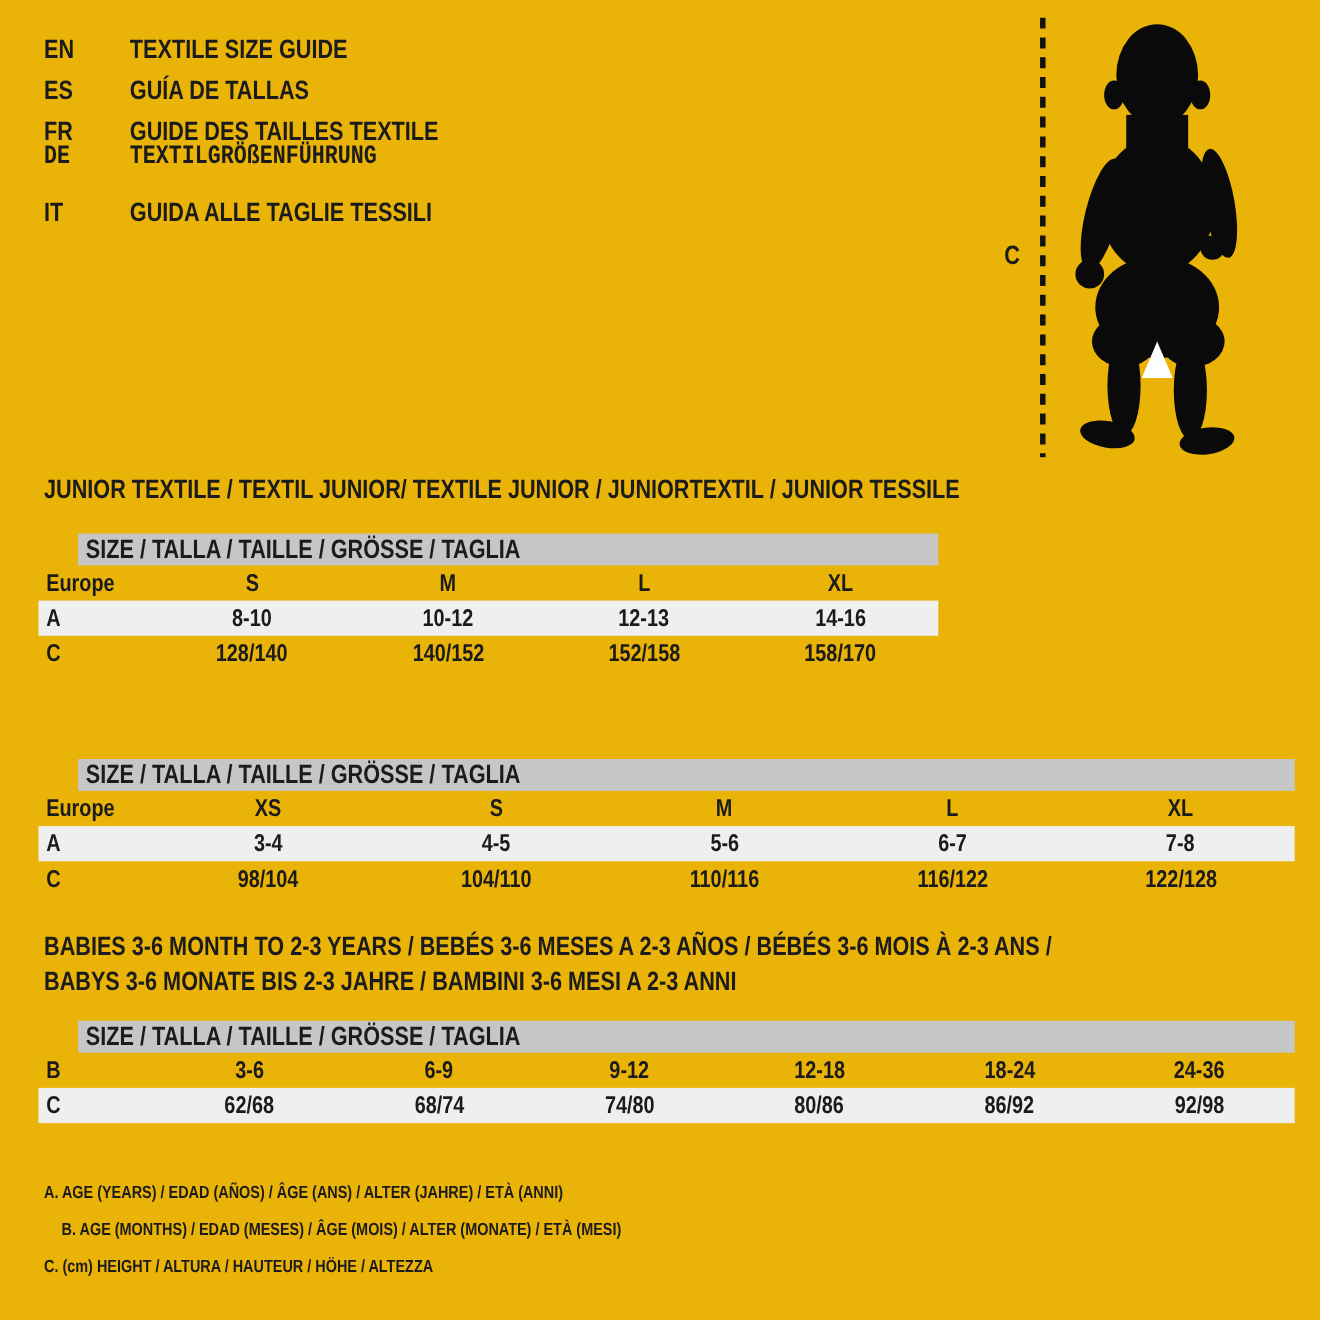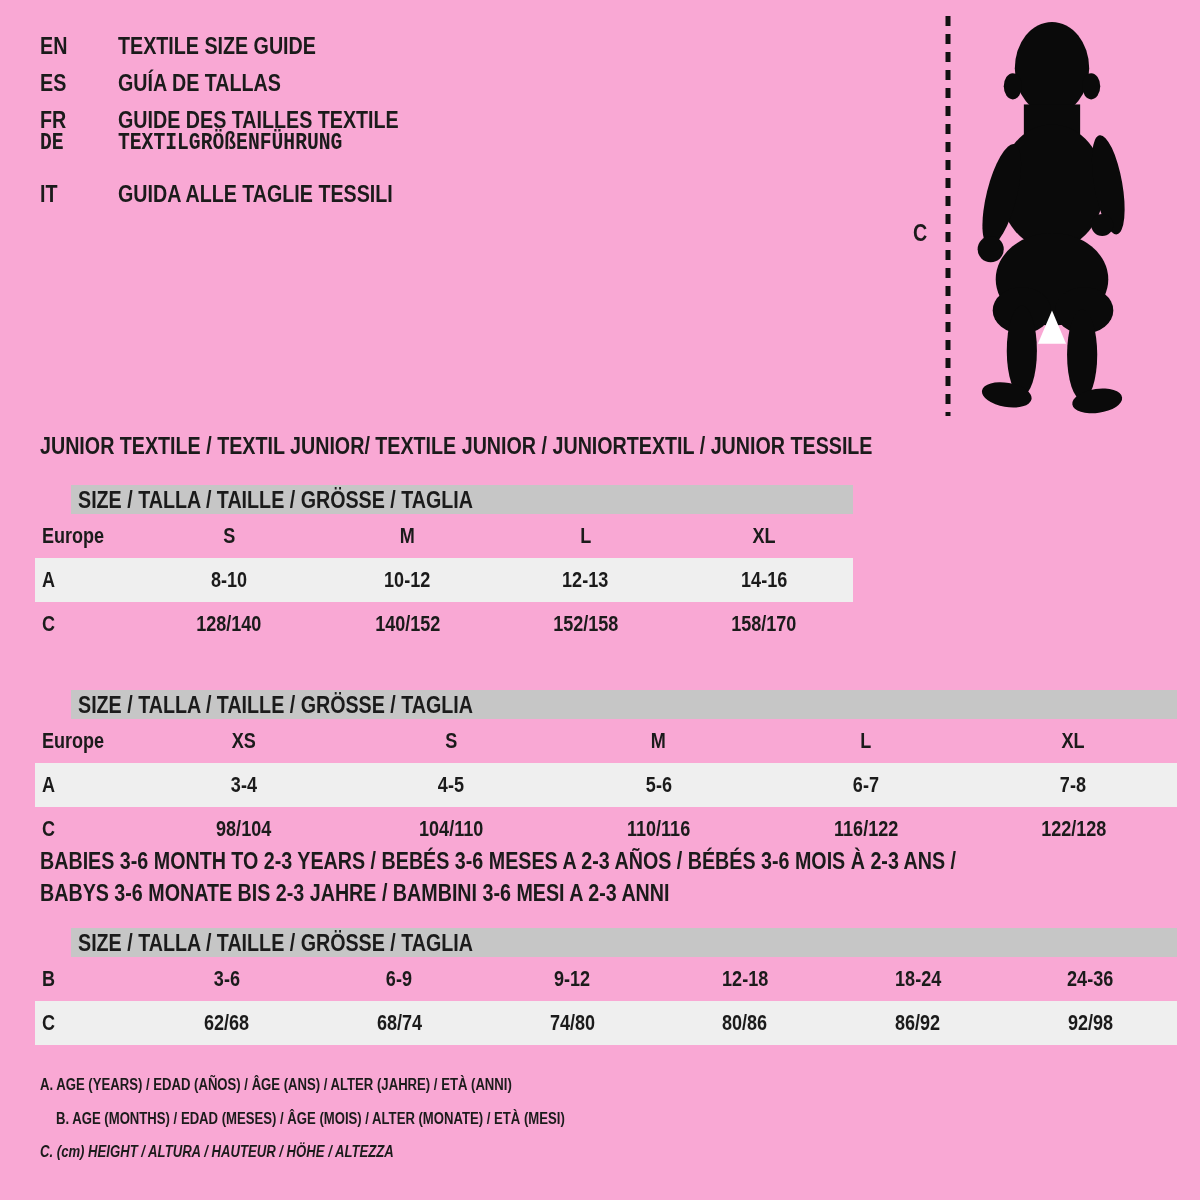--- a/index.html
+++ b/index.html
@@ -4,21 +4,21 @@
 <style>
   :root{
     --text:#1b1b1b;
     --thead-bg:#c6c6c6;
     --row-alt:#efefef;
     --sil:#0a0a0a;
     --dash:#111111;
   }
   html,body{margin:0;padding:0;background:#fff;}
   .canvas{
-    position:relative;width:1200px;height:1200px;background:#f9a8d4;
+    position:relative;width:1200px;height:1200px;background:#eab308;
     font-family:"Liberation Sans",sans-serif;font-weight:700;color:var(--text);
     overflow:hidden;
   }
   .abs{position:absolute;}
   
   .cx{display:inline-block;transform:scaleX(0.82);transform-origin:0 50%;white-space:nowrap;}
   .cxc{transform-origin:50% 50%;}
   
   .lang-row{left:40px;height:30px;font-size:24px;line-height:30px;}
   .lang-code{display:inline-block;width:78px;vertical-align:top;}
@@ -26,21 +26,21 @@
   
   .sec-title{font-size:24px;line-height:28px;}
   .legend-line{font-size:16px;line-height:28px;}
   .subsmall{font-size:16px;vertical-align:-4px;}
   
   .table{box-sizing:border-box;}
   .thead{
     background:var(--thead-bg);height:29px;display:flex;align-items:center;
     padding-left:7px;font-size:24px;margin-left:36px;
   }
-  .trow{display:flex;height:44px;align-items:center;font-size:22px;}
+  .trow{display:flex;height:32px;align-items:center;font-size:22px;}
   .trow.alt{background:var(--row-alt);}
   .tlabel{width:105px;padding-left:7px;box-sizing:border-box;text-align:left;flex:none;}
   .tcell{flex:1;text-align:center;}
   .sil{fill:var(--sil);}
 </style>
 </head>
 <body>
 
 <div class="canvas">
 
@@ -175,15 +175,15 @@
       <span class="tcell"><span class="cx cxc">68/74</span></span>
       <span class="tcell"><span class="cx cxc">74/80</span></span>
       <span class="tcell"><span class="cx cxc">80/86</span></span>
       <span class="tcell"><span class="cx cxc">86/92</span></span>
       <span class="tcell"><span class="cx cxc">92/98</span></span>
     </div>
   </div>
 
   <div class="abs legend-line" style="left:40px;top:1071px;"><span class="cx">A. AGE (YEARS) / EDAD (AÑOS) / ÂGE (ANS) / ALTER (JAHRE) / ETÀ (ANNI)</span></div>
   <div class="abs legend-line" style="left:56px;top:1105px;"><span class="cx">B. AGE (MONTHS) / EDAD (MESES) / ÂGE (MOIS) / ALTER (MONATE) / ETÀ (MESI)</span></div>
-  <div class="abs legend-line" style="left:40px;top:1138px;font-style:italic;"><span class="cx">C. (cm) HEIGHT / ALTURA / HAUTEUR / HÖHE / ALTEZZA</span></div>
+  <div class="abs legend-line" style="left:40px;top:1138px;"><span class="cx">C. (cm) HEIGHT / ALTURA / HAUTEUR / HÖHE / ALTEZZA</span></div>
 
 </div>
 
 </body></html>

